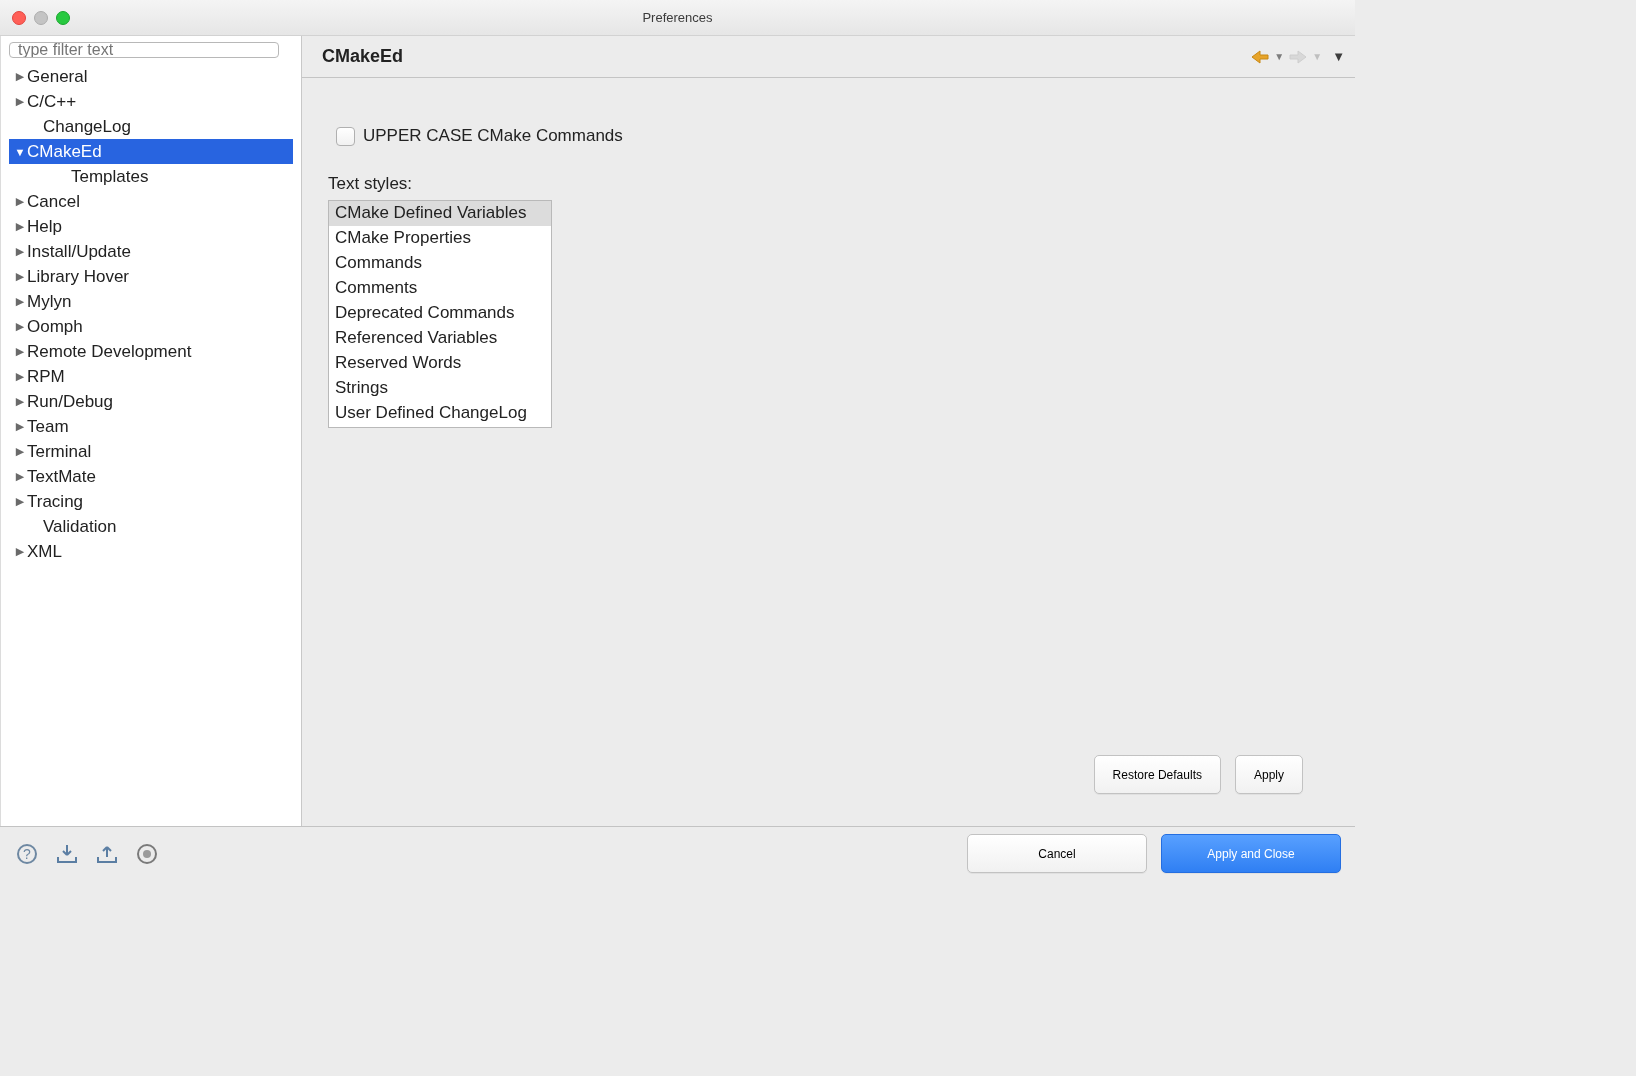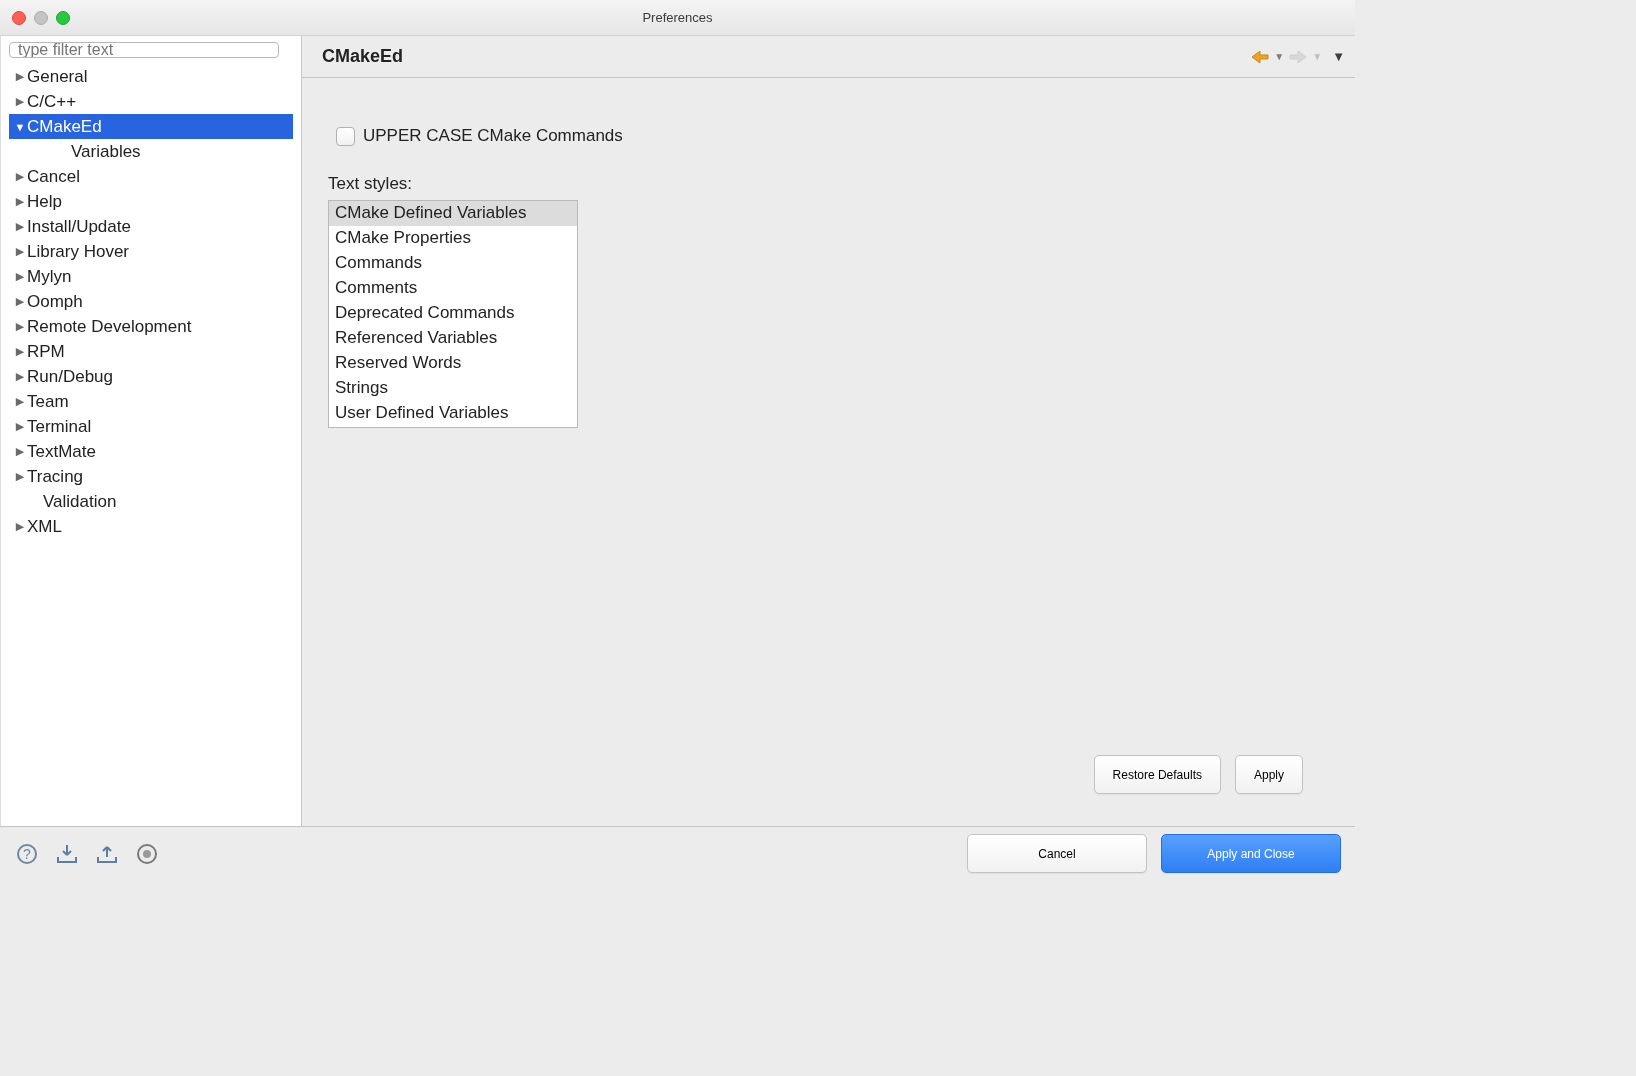--- a/index.html
+++ b/index.html
@@ -91,21 +91,21 @@
   .checkbox-row {
     display:flex; align-items:center; gap:8px; margin-top:26px; margin-left:8px;
   }
   .checkbox {
     width:19px; height:19px; border:1px solid #b0b0b0; border-radius:4px;
     background:linear-gradient(#ffffff,#f1f1f1);
   }
   .section-label { margin-top:28px; font-size:17px; }
   .styles-row { display:flex; gap:22px; margin-top:6px;}
   .styles-list {
-    width:250px; height:228px;
+    width:224px; height:228px;
     border:1px solid #b9b9b9;
     background:#fff; font-size:17px;
     overflow:auto;
   }
   .style-item { height:25px; padding:2px 6px; cursor:default;}
   .style-item.selected { background:#dcdcdc;}
   .style-props { padding-top:4px; font-size:17px;}
   .color-row { display:flex; align-items:center; gap:20px; margin-bottom:22px;}
   .color-swatch-outer {
     padding:4px 6px;
@@ -159,27 +159,31 @@
     <input class="filter-input" type="text" placeholder="type filter text" style="">
     <div class="tree" id="tree">
         <div class="tree-item">
           <span class="disclose">▶</span>
           <span>General</span>
         </div>
         <div class="tree-item">
           <span class="disclose">▶</span>
           <span>C/C++</span>
         </div>
+        <div class="tree-item no-arrow" style="padding-left: 20px;">
+          <span class="disclose">▶</span>
+          <span>ChangeLog</span>
+        </div>
         <div class="tree-item selected">
           <span class="disclose">▼</span>
           <span>CMakeEd</span>
         </div>
         <div class="tree-item no-arrow" style="padding-left: 48px;">
           <span class="disclose">▶</span>
-          <span>Variables</span>
+          <span>Templates</span>
         </div>
         <div class="tree-item">
           <span class="disclose">▶</span>
           <span>Cancel</span>
         </div>
         <div class="tree-item">
           <span class="disclose">▶</span>
           <span>Help</span>
         </div>
         <div class="tree-item">
@@ -269,21 +273,21 @@
       <div class="styles-row">
         <div class="styles-list" id="styles-list">
             <div class="style-item selected">CMake Defined Variables</div>
             <div class="style-item">CMake Properties</div>
             <div class="style-item">Commands</div>
             <div class="style-item">Comments</div>
             <div class="style-item">Deprecated Commands</div>
             <div class="style-item">Referenced Variables</div>
             <div class="style-item">Reserved Words</div>
             <div class="style-item">Strings</div>
-            <div class="style-item">User Defined Variables</div>
+            <div class="style-item">User Defined ChangeLog</div>
           </div>
 
       </div>
 
       <div style="flex:1"></div>
 
       <div class="content-footer">
         <button class="btn">Restore Defaults</button>
         <button class="btn">Apply</button>
       </div>

